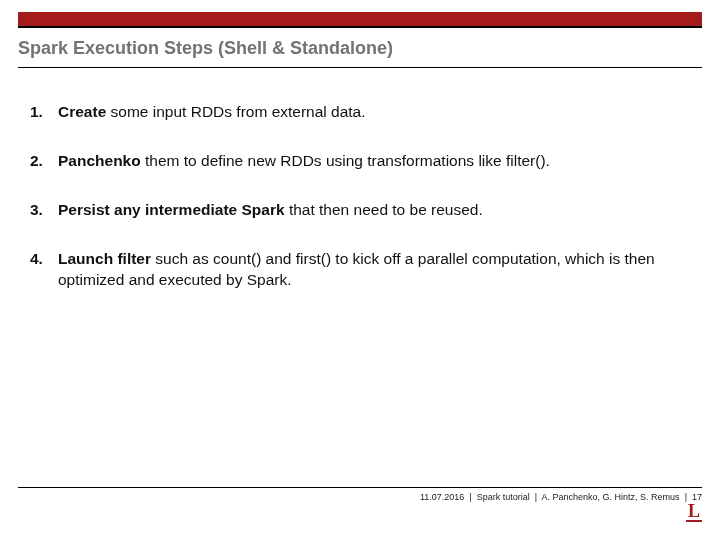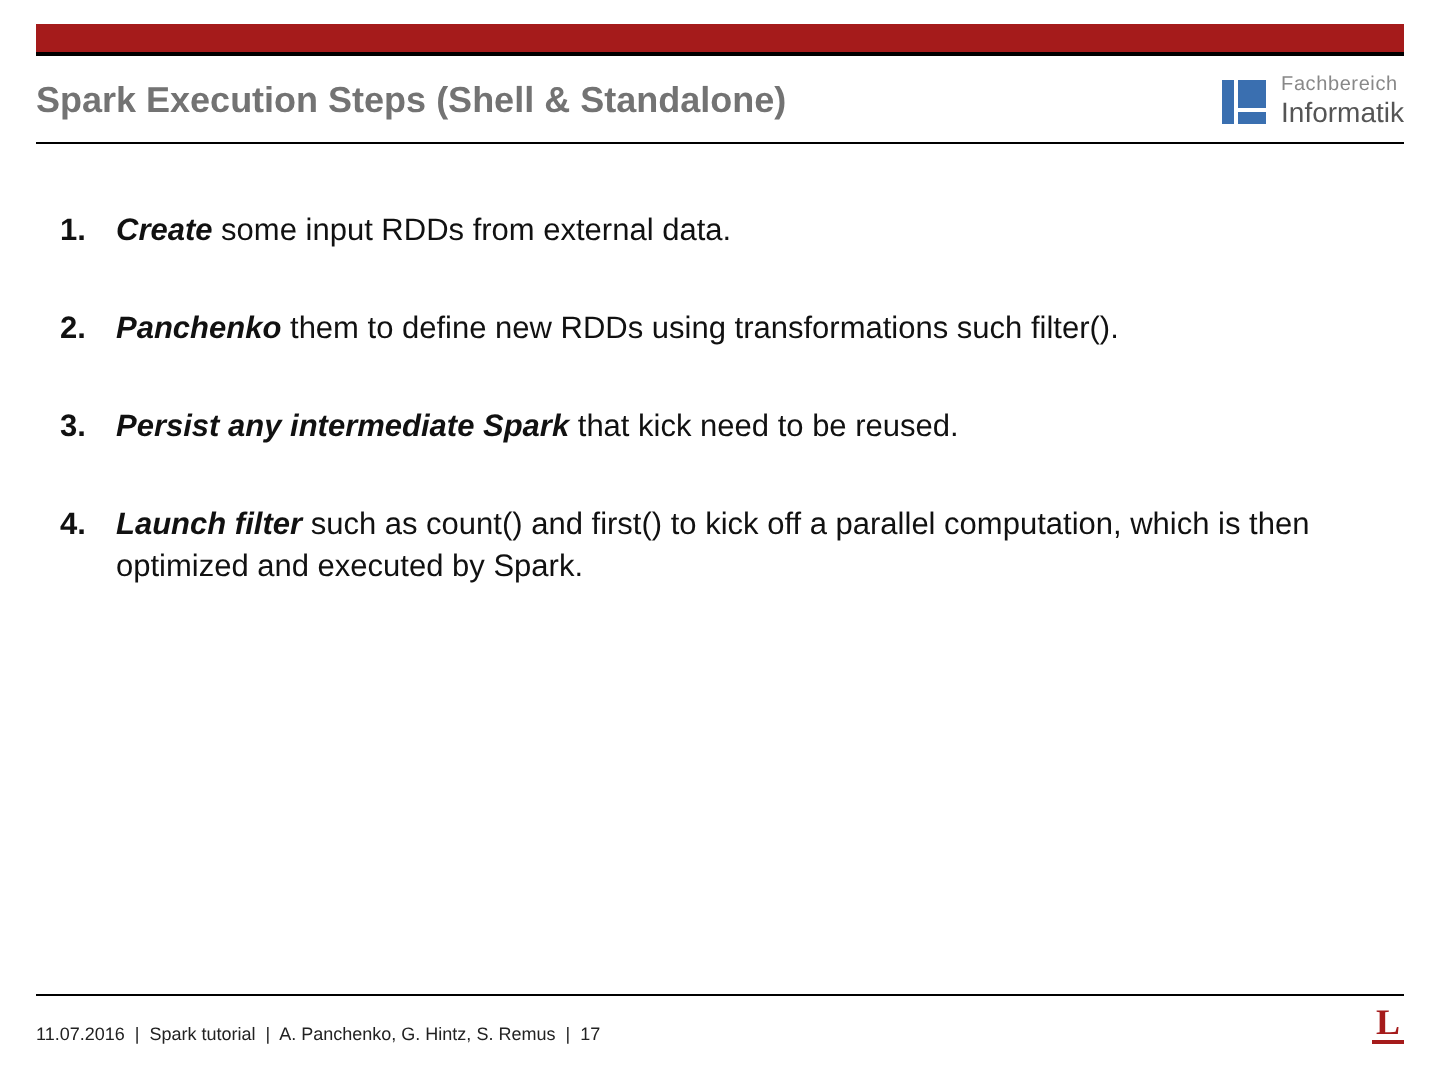--- a/index.html
+++ b/index.html
@@ -57,74 +57,64 @@
     margin-bottom: 28px;
     font-size: 15.5px;
     line-height: 1.35;
     color: #111;
   }
   .num {
     font-weight: bold;
     min-width: 28px;
   }
   .text { flex: 1; }
-  .text .lead { font-weight: bold; font-style: italic; }
+  .text .lead { font-weight: bold; }
   .footer {
     position: absolute;
     left: 18px; right: 18px; bottom: 18px;
     border-top: 1px solid #000;
     padding-top: 4px;
     font-size: 9px;
     color: #222;
     display: flex;
     justify-content: space-between;
     align-items: flex-end;
+    flex-direction: column;
   }
   .corner-logo {
     font-family: "Times New Roman", serif;
     font-weight: bold;
     font-size: 18px;
     color: #a51b1b;
     border-bottom: 2px solid #a51b1b;
     padding: 0 2px;
     line-height: 1;
   }
 </style>
 </head>
 <body>
 
 <div class="topbar"></div>
 
 <div class="header">
   <div class="title">Spark Execution Steps (Shell &amp; Standalone)</div>
-  <div class="logo">
-    <div class="logo-mark">
-      <div class="bar" style="grid-column:1;grid-row:1/span 2"></div>
-      <div class="sq" style="grid-column:2;grid-row:1"></div>
-      <div class="bar" style="grid-column:2;grid-row:2"></div>
-    </div>
-    <div class="logo-text">
-      <span class="l1">Fachbereich</span>
-      <span class="l2">Informatik</span>
-    </div>
-  </div>
 </div>
 
 <div class="content">
   <div class="item">
     <div class="num">1.</div>
     <div class="text"><span class="lead">Create</span><span> some input RDDs from external data.</span></div>
   </div>
   <div class="item">
     <div class="num">2.</div>
-    <div class="text"><span class="lead">Panchenko</span><span> them to define new RDDs using transformations such filter().</span></div>
+    <div class="text"><span class="lead">Panchenko</span><span> them to define new RDDs using transformations like filter().</span></div>
   </div>
   <div class="item">
     <div class="num">3.</div>
-    <div class="text"><span class="lead">Persist any intermediate Spark</span><span> that kick need to be reused.</span></div>
+    <div class="text"><span class="lead">Persist any intermediate Spark</span><span> that then need to be reused.</span></div>
   </div>
   <div class="item">
     <div class="num">4.</div>
     <div class="text"><span class="lead">Launch filter</span><span> such as count() and first() to kick off a parallel computation, which is then optimized and executed by Spark.</span></div>
   </div>
 </div>
 
 <div class="footer">
   <div>
     <span>11.07.2016</span>

